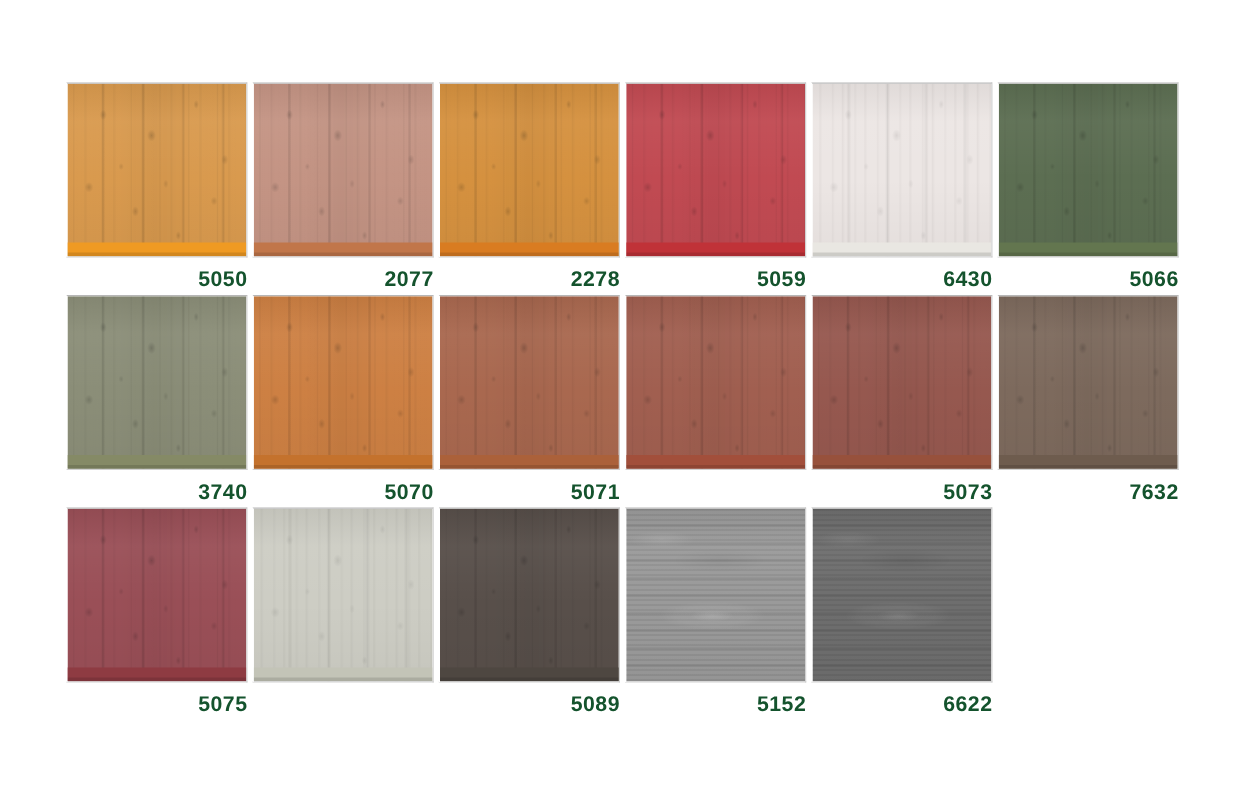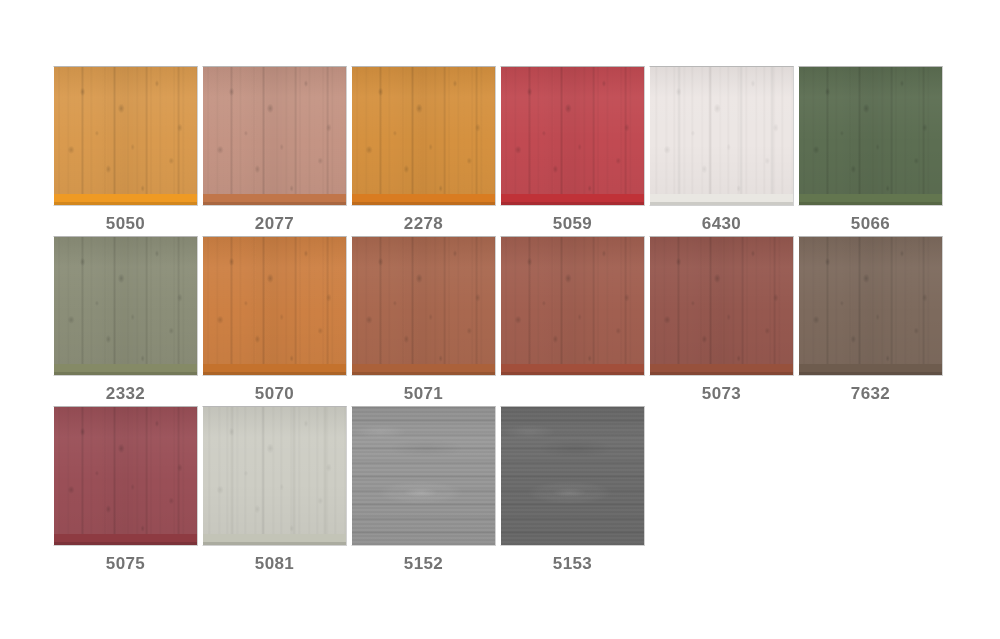--- a/index.html
+++ b/index.html
@@ -147,24 +147,24 @@
   .strip-edge{
     position:absolute;
     left:0;right:0;bottom:0;
     height:3px;
     background:rgba(0,0,0,0.12);
   }
   .swatch-label{
     position:absolute;
     left:0;right:0;
     top:148px;
-    text-align:center;
+    text-align:right;
     font-size:17px;
     font-weight:bold;
-    color:#737373;
+    color:#14532d;
     letter-spacing:0.4px;
     font-family:"Liberation Sans","DejaVu Sans",sans-serif;
   }
 </style>
 </head>
 <body>
 
 <div id="swatch-grid">
     <div class="swatch-cell">
       <div class="swatch-tile">
@@ -241,21 +241,21 @@
     <div class="swatch-cell">
       <div class="swatch-tile">
         <div class="tile-base" style="background: rgb(139, 142, 120);"></div>
         <div class="grain-vertical"></div>
         <div class="knots"></div>
         <div class="tile-shade"></div>
         <div class="bottom-strip" style="background: rgb(133, 138, 102);">
           <div class="strip-edge"></div>
         </div>
       </div>
-      <div class="swatch-label">2332</div>
+      <div class="swatch-label">3740</div>
     </div>
     <div class="swatch-cell">
       <div class="swatch-tile">
         <div class="tile-base" style="background: rgb(205, 128, 67);"></div>
         <div class="grain-vertical"></div>
         <div class="knots"></div>
         <div class="tile-shade"></div>
         <div class="bottom-strip" style="background: rgb(196, 114, 45);">
           <div class="strip-edge"></div>
         </div>
@@ -324,33 +324,44 @@
     <div class="swatch-cell">
       <div class="swatch-tile">
         <div class="tile-base" style="background: rgb(205, 205, 196);"></div>
         <div class="grain-vertical-lite"></div>
         <div class="knots" style="opacity: 0.45;"></div>
         <div class="tile-shade"></div>
         <div class="bottom-strip" style="background: rgb(195, 196, 183);">
           <div class="strip-edge"></div>
         </div>
       </div>
-      <div class="swatch-label">5081</div>
+    </div>
+    <div class="swatch-cell">
+      <div class="swatch-tile">
+        <div class="tile-base" style="background: rgb(88, 79, 74);"></div>
+        <div class="grain-vertical"></div>
+        <div class="knots"></div>
+        <div class="tile-shade"></div>
+        <div class="bottom-strip" style="background: rgb(78, 71, 65);">
+          <div class="strip-edge"></div>
+        </div>
+      </div>
+      <div class="swatch-label">5089</div>
     </div>
     <div class="swatch-cell">
       <div class="swatch-tile">
         <div class="tile-base" style="background: rgb(154, 154, 154);"></div>
         <div class="grain-horizontal"></div>
         <div class="cathedral"></div>
         <div class="tile-shade"></div>
       </div>
       <div class="swatch-label">5152</div>
     </div>
     <div class="swatch-cell">
       <div class="swatch-tile">
         <div class="tile-base" style="background: rgb(110, 110, 110);"></div>
         <div class="grain-horizontal"></div>
         <div class="cathedral"></div>
         <div class="tile-shade"></div>
       </div>
-      <div class="swatch-label">5153</div>
+      <div class="swatch-label">6622</div>
     </div>
   </div>
 
 </body></html>

